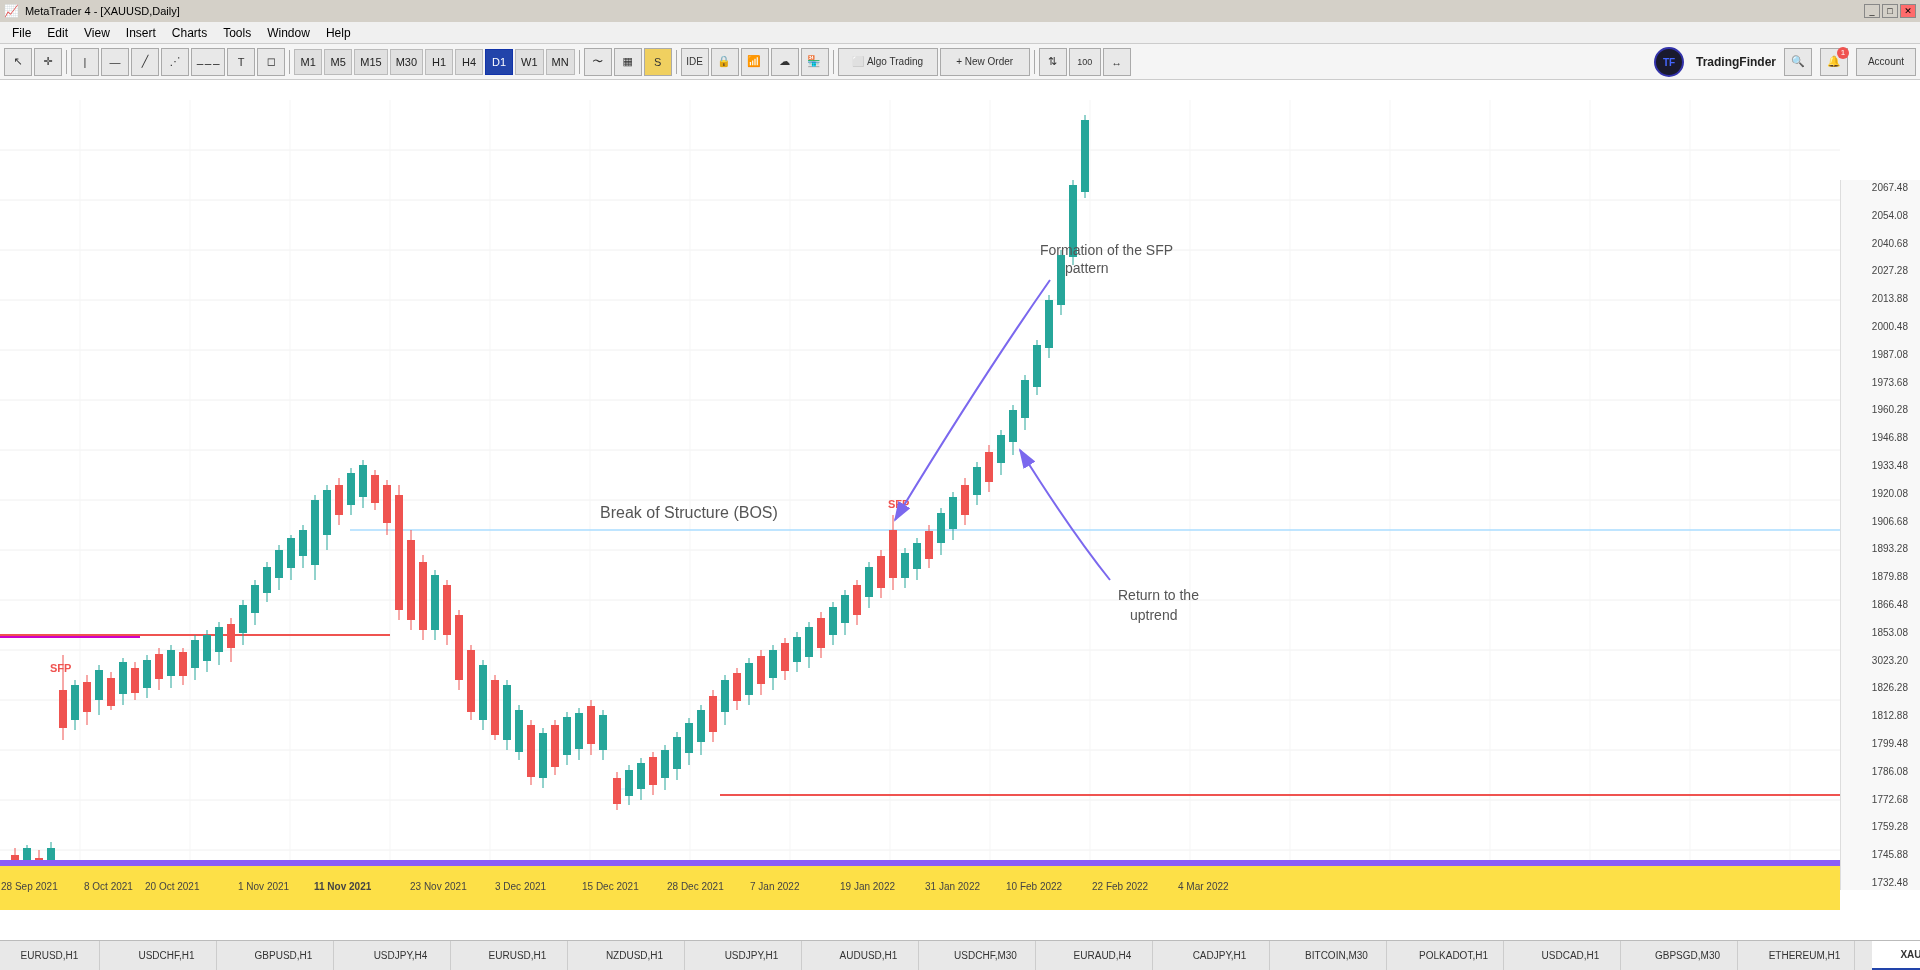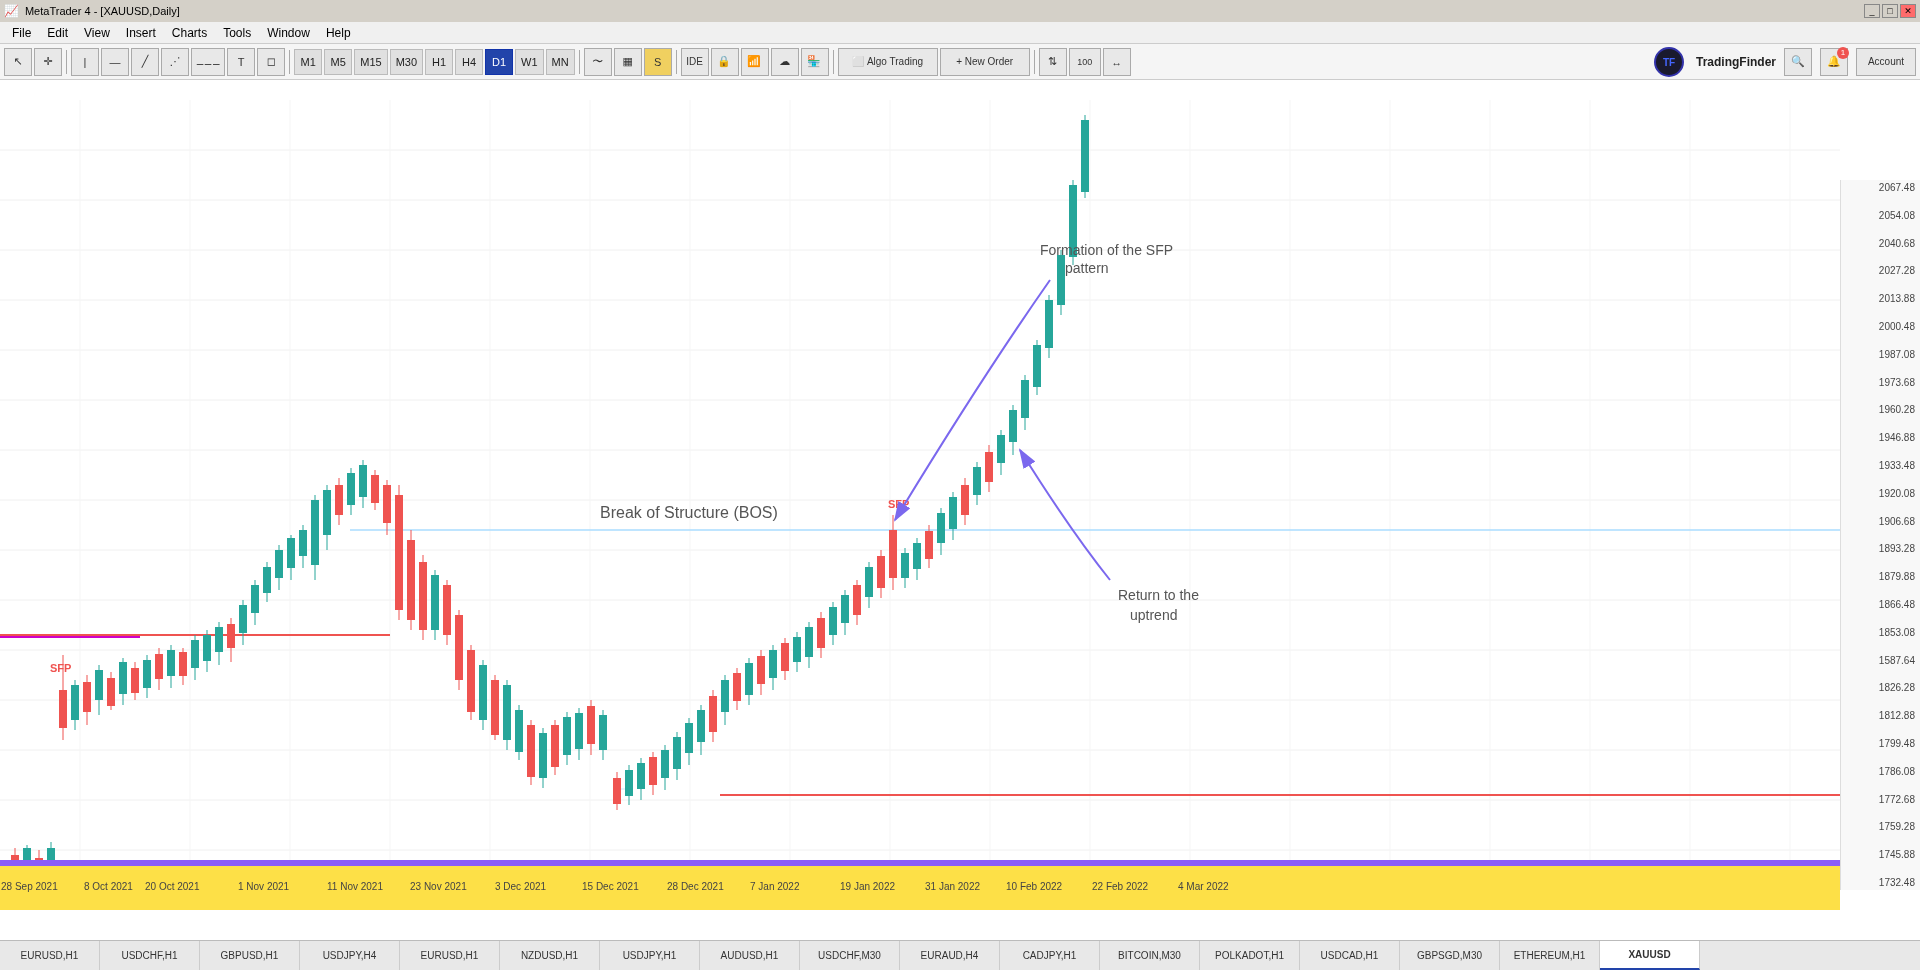--- a/index.html
+++ b/index.html
@@ -51,35 +51,35 @@
       padding: 0 6px; font-size: 11px; color: #333; border-bottom: 1px solid #ddd;
     }
     
     
     #price-axis {
       position: absolute; top: 100px; right: 0; width: 80px; bottom: 50px;
       background: #f8f8f8; border-left: 1px solid #ddd;
       display: flex; flex-direction: column; justify-content: space-between;
       padding: 2px 0;
     }
-    .price-label { font-size: 10px; color: #444; text-align: right; padding-right: 5px; }
+    .price-label { font-size: 10px; color: #444; text-align: right; padding-right: 12px; }
     
     
     #time-axis {
       position: absolute; left: 0; right: 80px; bottom: 30px; height: 50px;
       background: #f8f8f8; border-top: 1px solid #ddd;
       display: flex; align-items: center; padding: 0 4px;
     }
     .time-label { font-size: 10px; color: #444; position: absolute; }
     
     
     #instrument-bar {
       position: absolute; bottom: 0; left: 0; right: 0; height: 30px;
       background: #e8e8e8; display: flex; align-items: flex-start;
-      border-top: 1px solid #bbb; overflow: hidden;
+      border-top: 1px solid #bbb; overflow: hidden; gap: 17px;
     }
     .instrument-tab {
       height: 100%; display: flex; align-items: center; justify-content: center;
       padding: 0 10px; font-size: 10px; color: #333; border-right: 1px solid #ccc;
       cursor: pointer; white-space: nowrap; min-width: 100px;
     }
     .instrument-tab.active { background: #fff; font-weight: bold; border-bottom: 2px solid #2244aa; }
     
     
     #chart-svg {
@@ -531,37 +531,37 @@
     <div class="price-label">1973.68</div>
     <div class="price-label">1960.28</div>
     <div class="price-label">1946.88</div>
     <div class="price-label">1933.48</div>
     <div class="price-label">1920.08</div>
     <div class="price-label">1906.68</div>
     <div class="price-label">1893.28</div>
     <div class="price-label">1879.88</div>
     <div class="price-label">1866.48</div>
     <div class="price-label">1853.08</div>
-    <div class="price-label">1587.64</div>
+    <div class="price-label">3023.20</div>
     <div class="price-label">1826.28</div>
     <div class="price-label">1812.88</div>
     <div class="price-label">1799.48</div>
     <div class="price-label">1786.08</div>
     <div class="price-label">1772.68</div>
     <div class="price-label">1759.28</div>
     <div class="price-label">1745.88</div>
     <div class="price-label">1732.48</div>
   </div>
 
   <div id="time-axis" style="position:absolute;bottom:30px;left:0;right:80px;height:50px;background:#fde047;border-top:6px solid #8b5cf6;">
     <span class="time-label" style="left:1px;bottom:18px;">28 Sep 2021</span>
     <span class="time-label" style="left:55px;bottom:18px;margin-left:29px;">8 Oct 2021</span>
     <span class="time-label" style="left:145px;bottom:18px;">20 Oct 2021</span>
     <span class="time-label" style="left:238px;bottom:18px;">1 Nov 2021</span>
-    <span class="time-label" style="left:327px;bottom:18px;">11 Nov 2021</span>
+    <span class="time-label" style="left:314px;bottom:18px;font-weight:bold;">11 Nov 2021</span>
     <span class="time-label" style="left:410px;bottom:18px;">23 Nov 2021</span>
     <span class="time-label" style="left:495px;bottom:18px;">3 Dec 2021</span>
     <span class="time-label" style="left:582px;bottom:18px;">15 Dec 2021</span>
     <span class="time-label" style="left:667px;bottom:18px;">28 Dec 2021</span>
     <span class="time-label" style="left:750px;bottom:18px;">7 Jan 2022</span>
     <span class="time-label" style="left:840px;bottom:18px;">19 Jan 2022</span>
     <span class="time-label" style="left:925px;bottom:18px;">31 Jan 2022</span>
     <span class="time-label" style="left:1006px;bottom:18px;">10 Feb 2022</span>
     <span class="time-label" style="left:1092px;bottom:18px;">22 Feb 2022</span>
     <span class="time-label" style="left:1178px;bottom:18px;">4 Mar 2022</span>

